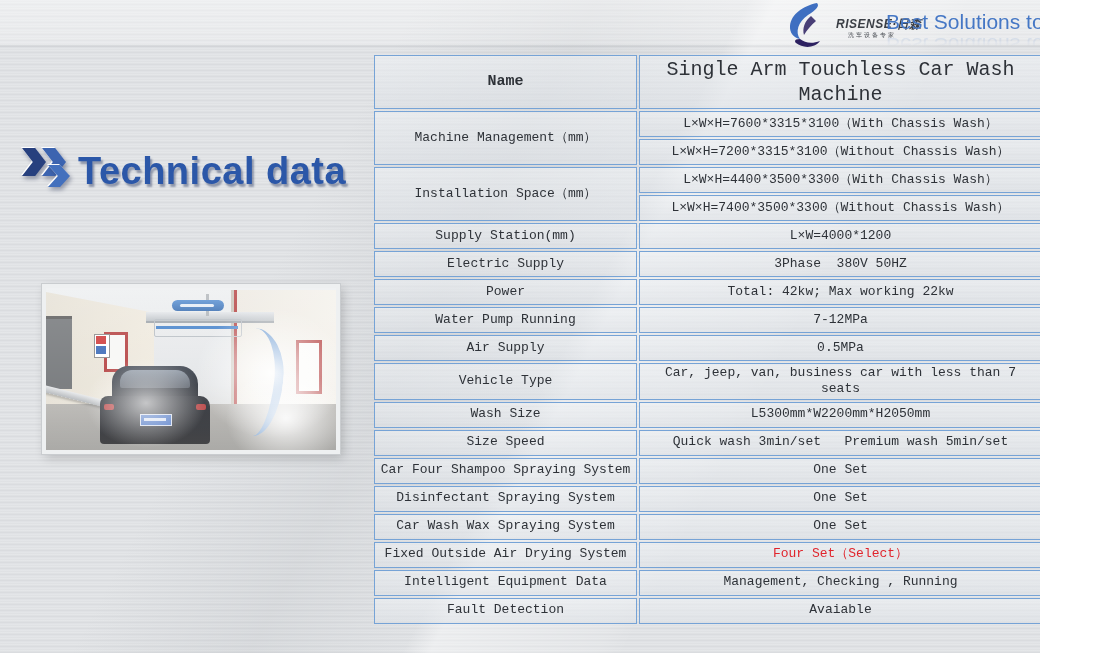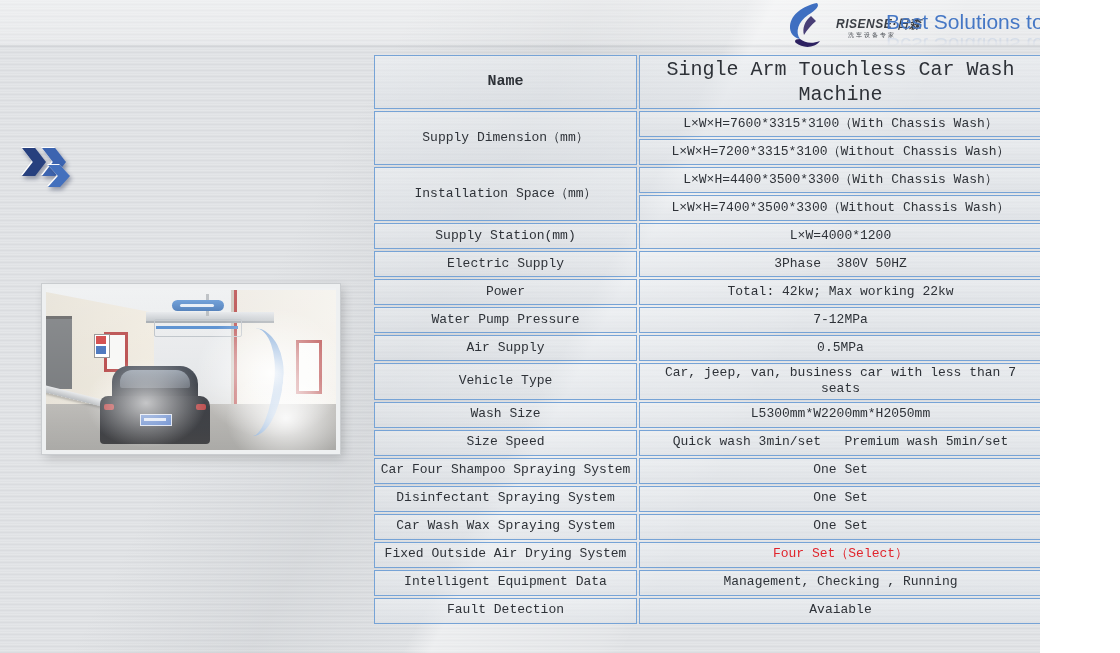--- a/index.html
+++ b/index.html
@@ -107,20 +107,21 @@
       <path d="M30,14 C24,19 21,26 23,33 C26,28 30,23 35,19 Z" fill="#2c2060" opacity=".85"></path>
     </svg>
     <div class="logo-text">RISENSE·日森</div>
     <div class="logo-sub">洗车设备专家</div>
     <div class="tagline">Best Solutions to your car wash</div>
     <div class="tagline-reflect">Best Solutions to your car wash</div>
   </div>
 
   <div class="chev chev-a"><i class="s1"></i><i class="s2"></i></div>
   <div class="chev chev-b"><i class="s1"></i></div>
+  <div class="section-title">Technical data</div>
 
   <div class="photo">
     <div class="ph wall-left"></div>
     <div class="ph sign-left"></div>
     <div class="ph win-left"></div>
     <div class="ph wall-right"></div>
     <div class="ph trim-right"></div>
     <div class="ph win-right"></div>
     <div class="ph ground"></div>
     <div class="ph rail"></div>
@@ -145,21 +146,21 @@
     <div class="ph veil"></div>
   </div>
 
   <table class="spec-table">
     <tbody>
       <tr class="hdr">
         <td class="lbl name-label">Name</td>
         <td class="name-value">Single Arm Touchless Car Wash Machine</td>
       </tr>
     <tr>
-          <td class="lbl" rowspan="2">Supply Dimension（mm）</td>
+          <td class="lbl" rowspan="2">Machine Management（mm）</td>
           <td>L×W×H=7600*3315*3100（With Chassis Wash）</td>
         </tr>
         <tr>
           <td>L×W×H=7200*3315*3100（Without Chassis Wash）</td>
         </tr>
         <tr>
           <td class="lbl" rowspan="2">Installation Space（mm）</td>
           <td>L×W×H=4400*3500*3300（With Chassis Wash）</td>
         </tr>
         <tr>
@@ -171,21 +172,21 @@
         </tr>
         <tr>
           <td class="lbl">Electric Supply</td>
           <td>3Phase  380V 50HZ</td>
         </tr>
         <tr>
           <td class="lbl">Power</td>
           <td>Total: 42kw; Max working 22kw</td>
         </tr>
         <tr>
-          <td class="lbl">Water Pump Pressure</td>
+          <td class="lbl">Water Pump Running</td>
           <td>7-12MPa</td>
         </tr>
         <tr>
           <td class="lbl">Air Supply</td>
           <td>0.5MPa</td>
         </tr>
         <tr>
           <td class="lbl">Vehicle Type</td>
           <td>Car, jeep, van, business car with less than 7 seats</td>
         </tr>

